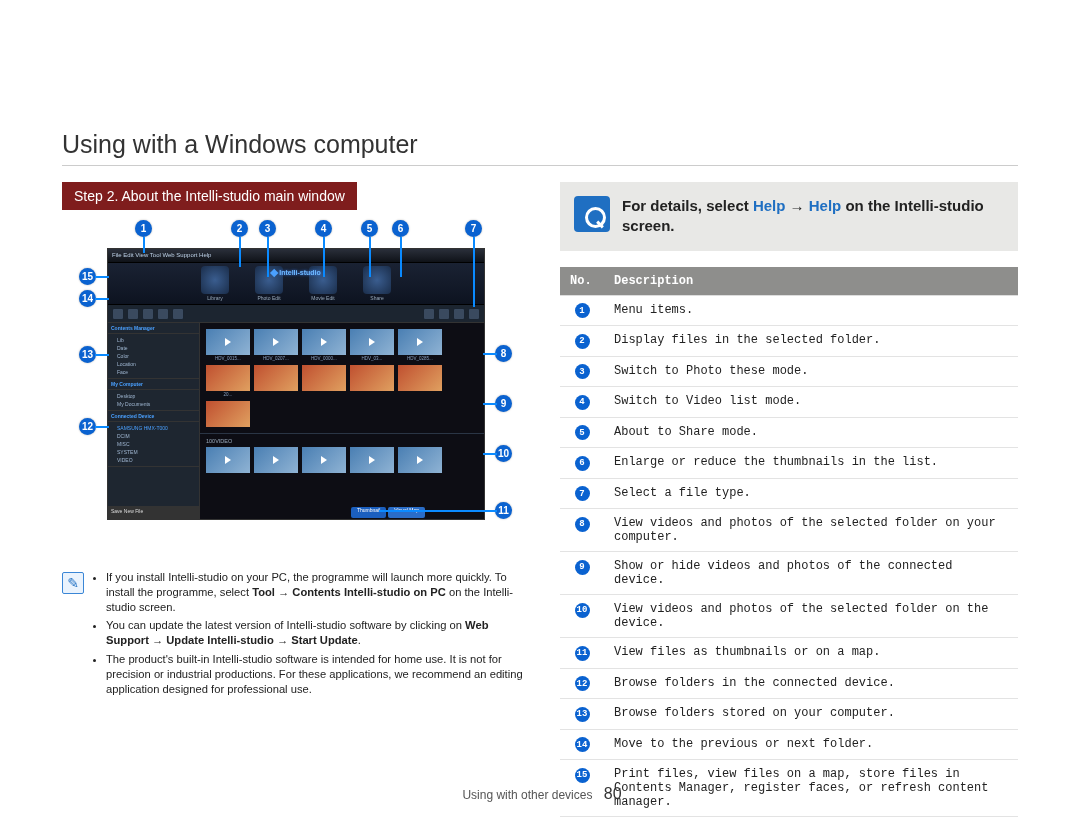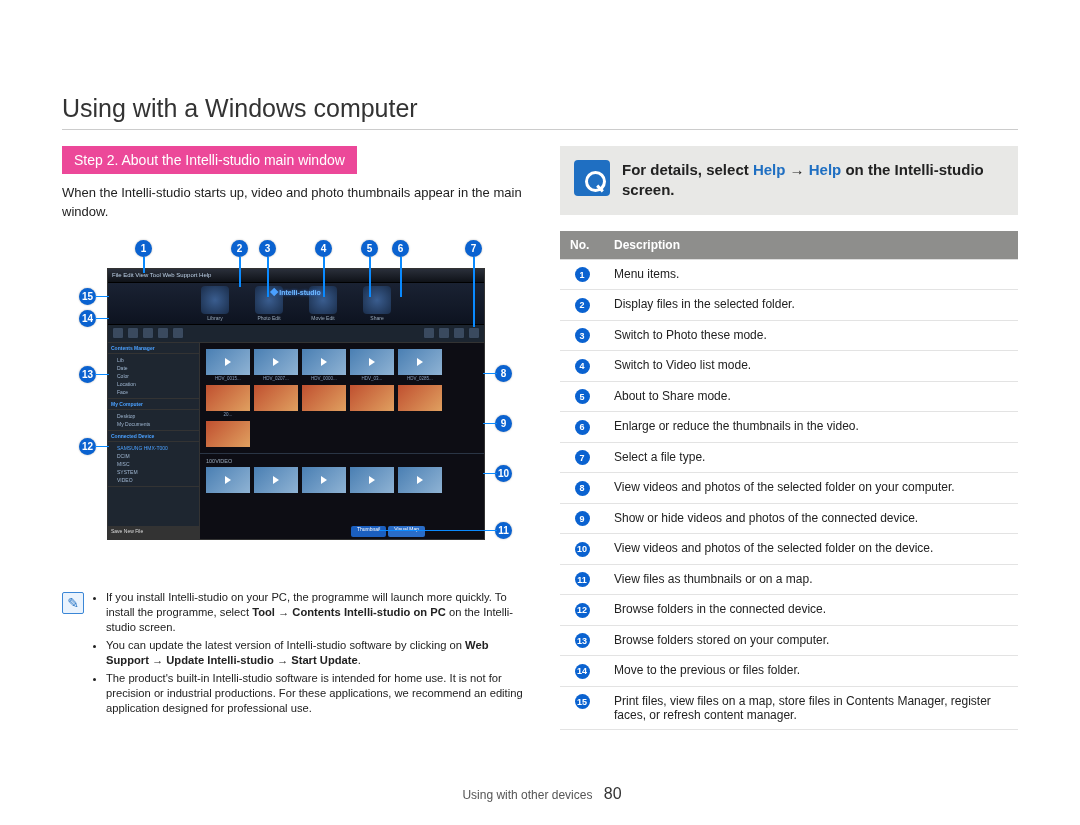--- a/index.html
+++ b/index.html
@@ -7,40 +7,41 @@
     font-family: Arial, Helvetica, sans-serif;
     background: #fff;
     color: #222;
     width: 1080px;
     height: 825px;
     position: relative;
     overflow: hidden;
   }
   .page {
     padding: 94px 62px 0 62px;
+    margin-top: 36px;
   }
   .page-title {
     font-size: 25px;
     font-weight: 400;
     color: #333;
   }
   .hr {
     border: 0;
     border-top: 1px solid #ccc;
     margin: 6px 0 16px 0;
   }
   .columns {
     display: flex;
     gap: 28px;
   }
   .col-left { flex: 0 0 470px; }
   .col-right { flex: 1; }
 
   .step-header {
-    background: #ec4899;
+    background: #7f1d1d;
     color: #fff;
     padding: 6px 12px;
     font-size: 14px;
     display: inline-block;
     margin-bottom: 10px;
   }
   .intro-text {
     font-size: 13px;
     line-height: 1.45;
     margin-bottom: 18px;
@@ -199,20 +200,21 @@
     transform:rotate(45deg);bottom:6px;right:6px;
   }
   .info-text {font-size:15px;line-height:1.35;}
   .info-text .bold{font-weight:bold;}
   .info-text .blue{color:#1f6fc2;font-weight:bold;}
 
   table.desc {
     width:100%;
     border-collapse:collapse;
     font-size:12px;
+    font-family:Liberation Mono, monospace;
   }
   table.desc th{
     background:#8e8e8c;color:#fff;text-align:left;
     padding:7px 10px;font-weight:bold;font-size:12px;
     border-bottom:1px solid #ddd;
   }
   table.desc td{
     padding:7px 10px;
     border-bottom:1px solid #e3e3e3;
     vertical-align:top;
@@ -234,21 +236,20 @@
 <body>
 
 <div class="page">
   <h1 class="page-title">Using with a Windows computer</h1>
   <hr class="hr">
 
   <div class="columns">
 
     <div class="col-left">
       <div class="step-header">Step 2. About the Intelli-studio main window</div>
-      <p class="intro-text">When the Intelli-studio starts up, video and photo thumbnails appear in the main window.</p>
 
       
       <div class="illus">
 
         <div class="app">
           <div class="app-menubar">File  Edit  View  Tool  Web Support  Help</div>
           <div class="studio-logo">
               <span class="sq"></span>
               <span>Intelli-studio</span>
             </div>
@@ -454,21 +455,21 @@
             <tr>
               <td><span class="num-badge">4</span></td>
               <td>Switch to Video list mode.</td>
             </tr>
             <tr>
               <td><span class="num-badge">5</span></td>
               <td>About to Share mode.</td>
             </tr>
             <tr>
               <td><span class="num-badge">6</span></td>
-              <td>Enlarge or reduce the thumbnails in the video.</td>
+              <td>Enlarge or reduce the thumbnails in the list.</td>
             </tr>
             <tr>
               <td><span class="num-badge">7</span></td>
               <td>Select a file type.</td>
             </tr>
             <tr>
               <td><span class="num-badge">8</span></td>
               <td>View videos and photos of the selected folder on your computer.</td>
             </tr>
             <tr>
@@ -486,21 +487,21 @@
             <tr>
               <td><span class="num-badge">12</span></td>
               <td>Browse folders in the connected device.</td>
             </tr>
             <tr>
               <td><span class="num-badge">13</span></td>
               <td>Browse folders stored on your computer.</td>
             </tr>
             <tr>
               <td><span class="num-badge">14</span></td>
-              <td>Move to the previous or files folder.</td>
+              <td>Move to the previous or next folder.</td>
             </tr>
             <tr>
               <td><span class="num-badge">15</span></td>
               <td>Print files, view files on a map, store files in Contents Manager, register faces, or refresh content manager.</td>
             </tr>
           </tbody>
       </table>
     </div>
   </div>
 </div>

